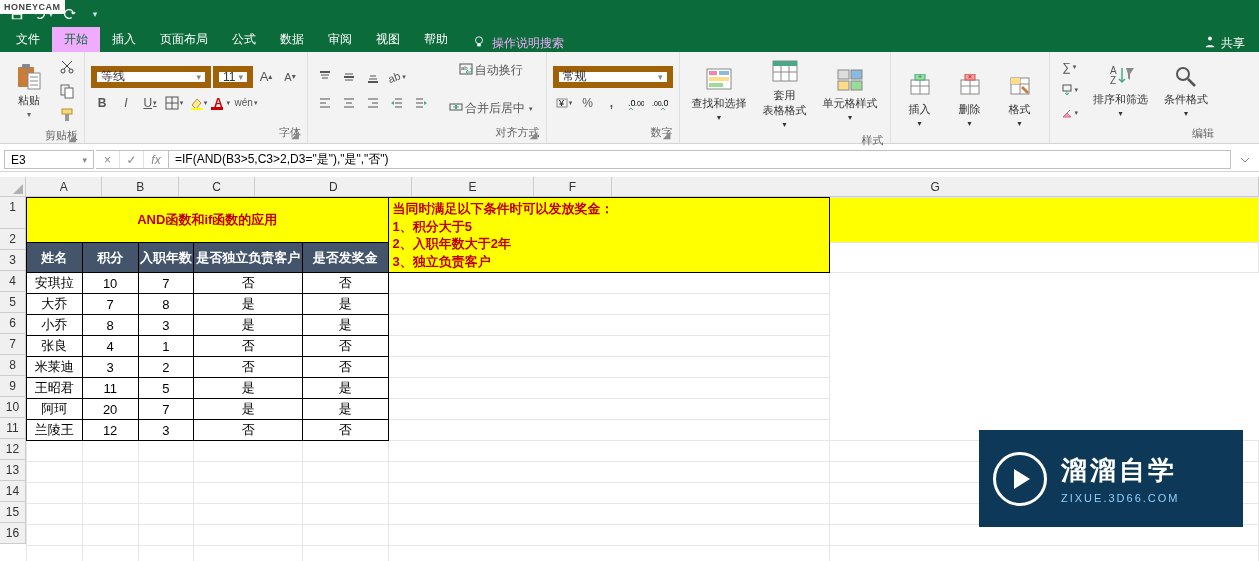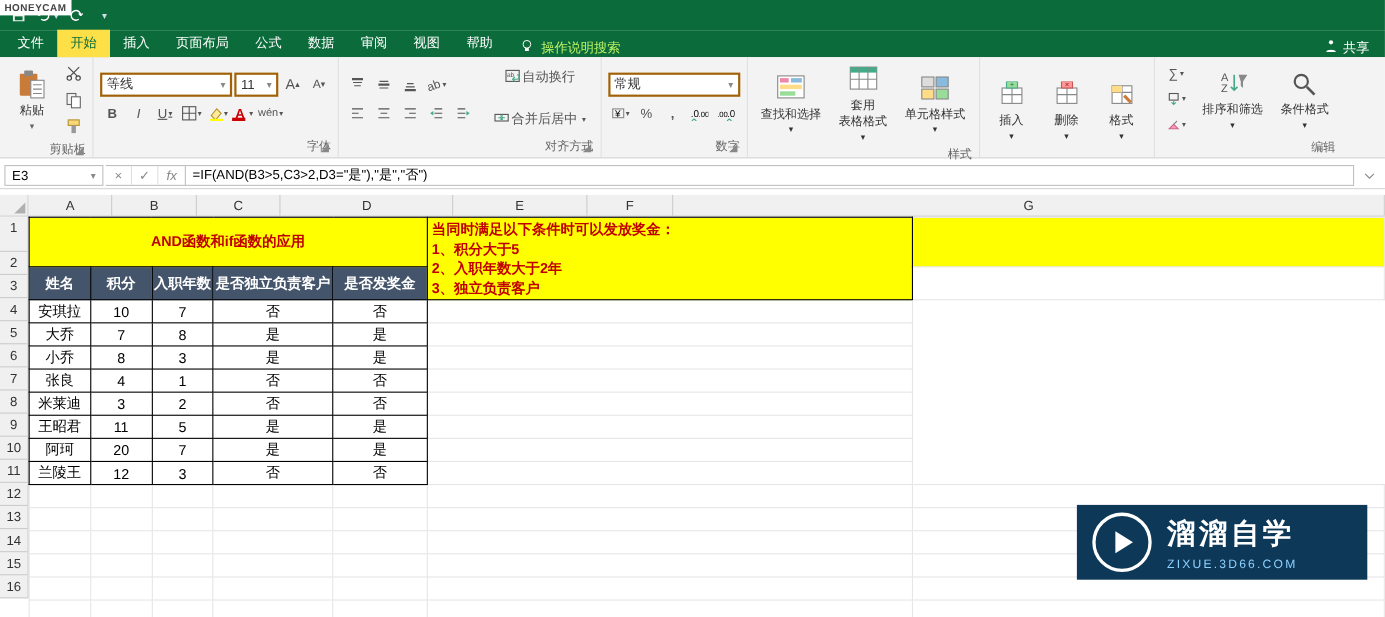--- a/index.html
+++ b/index.html
@@ -10,36 +10,36 @@
 .qat { display: flex; align-items: center; gap: 4px; padding-left: 6px; }
 .qat .qat-item { width: 22px; height: 22px; display: flex; align-items: center; justify-content: center; color: #cde; cursor: pointer; }
 .title-center { flex: 1; text-align: center; font-size: 12px; color: #fff; }
 .title-right { display: flex; align-items: center; gap: 2px; padding-right: 4px; }
 .login-badge { background: #fff; color: #333; padding: 2px 10px; font-size: 11px; margin-right: 12px; }
 .win-btn { width: 44px; height: 28px; display: flex; align-items: center; justify-content: center; color: #fff; cursor: pointer; }
 
 
 .ribbon-tabs { background: #0b6b3a; height: 24px; display: flex; align-items: flex-end; padding-left: 4px; color: #fff; }
 .ribbon-tab { padding: 4px 12px; font-size: 12px; cursor: pointer; }
-.ribbon-tab.active { background: #fde047; color: #0b6b3a; }
-.ribbon-tell { display: flex; gap: 6px; padding: 0 12px; color: #bef264; }
+.ribbon-tab.active { background: #f0abfc; color: #0b6b3a; }
+.ribbon-tell { display: flex; gap: 6px; padding: 0 12px; color: #f0abfc; }
 .share { margin-left: auto; padding-right: 14px; display: flex; align-items: center; gap: 4px; color: #fff; }
 
 
 .ribbon { background: #f3f3f3; border-bottom: 1px solid #d4d4d4; height: 92px; display: flex; }
 .group { border-right: 1px solid #e0e0e0; display: flex; flex-direction: column; justify-content: space-between; padding: 4px 6px 0; }
 .group-body { flex: 1; display: flex; align-items: center; gap: 4px; }
 .group-label { text-align: right; font-size: 11px; color: #666; padding: 2px 0 3px; position: relative; }
 .group-label .dialog-launch { position: absolute; right: 2px; bottom: 3px; color: #888; cursor: pointer; font-size: 10px; }
 .big-btn { display: flex; flex-direction: column; align-items: center; gap: 2px; padding: 2px 6px; cursor: pointer; font-size: 11px; color: #333; min-width: 46px; }
 .big-btn .ico { width: 28px; height: 28px; display: flex; align-items: center; justify-content: center; }
 .vstack { display: flex; flex-direction: column; gap: 2px; }
 .hstack { display: flex; align-items: center; gap: 2px; }
 .small-btn { width: 22px; height: 22px; display: flex; align-items: center; justify-content: center; cursor: pointer; color: #555; border: 1px solid transparent; }
-.combo { height: 22px; border: 2px solid #a16207; background: #fff; display: flex; align-items: center; padding: 0 4px; font-size: 12px; color: #333; }
+.combo { height: 22px; border: 6px solid #a16207; background: #fff; display: flex; align-items: center; padding: 0 4px; font-size: 12px; color: #333; }
 .combo.font { width: 120px; } .combo.size { width: 40px; }
 .combo .dd { margin-left: auto; color: #888; font-size: 9px; }
 
 
 .fx-row { height: 24px; border-bottom: 1px solid #d4d4d4; display: flex; align-items: stretch; background: #fff; margin-top: 4px; }
 .name-box { width: 90px; border: 1px solid #c0c0c0; margin: 2px 2px 2px 4px; display: flex; align-items: center; padding: 0 6px; font-size: 12px; }
 .name-box .dd { margin-left: auto; color: #888; font-size: 9px; }
 .fx-btns { display: flex; border: 1px solid #c0c0c0; border-left: none; margin: 2px 0; }
 .fx-btns span { width: 24px; display: flex; align-items: center; justify-content: center; color: #888; border-right: 1px solid #e0e0e0; cursor: pointer; font-size: 12px; }
 .fx-btns span:last-child { border-right: none; font-style: italic; }
@@ -63,21 +63,21 @@
 .f-cell { border: 1.5px solid #000 !important; text-align: left !important; padding: 2px 4px !important; font-size: 12px; vertical-align: top !important; line-height: 1.35; }
 .plain td { border-color: #e6e6e6; }
 
 
 .cA{width:78px}.cB{width:78px}.cC{width:78px}.cD{width:160px}.cE{width:124px}.cF{width:80px}.cG{width:660px}
 
 
 .honeycam { position: absolute; top: 0; left: 0; background: #fff; color: #444; font-size: 9px; font-weight: bold; padding: 2px 4px; letter-spacing: 0.5px; font-family: Arial; z-index: 100; }
 
 
-.logo-badge { position: absolute; right: 16px; bottom: 34px; width: 264px; height: 68px; background: #0e3858; color: #fff; display: flex; align-items: center; padding: 10px 14px; gap: 14px; }
+.logo-badge { position: absolute; right: 16px; bottom: 34px; width: 264px; height: 97px; background: #0e3858; color: #fff; display: flex; align-items: center; padding: 10px 14px; gap: 14px; }
 .logo-badge .circ { width: 54px; height: 54px; border: 3px solid #fff; border-radius: 50%; display: flex; align-items: center; justify-content: center; }
 .logo-badge .tri { width: 0; height: 0; border-style: solid; border-width: 10px 0 10px 16px; border-color: transparent transparent transparent #fff; margin-left: 4px; }
 .logo-text { display: flex; flex-direction: column; gap: 4px; }
 .logo-text .cn { font-size: 26px; font-weight: bold; letter-spacing: 3px; }
 .logo-text .en { font-size: 11px; letter-spacing: 2px; color: #8dd1ff; }
 
 svg { pointer-events: none; }
 </style>
 </head>
 <body>

